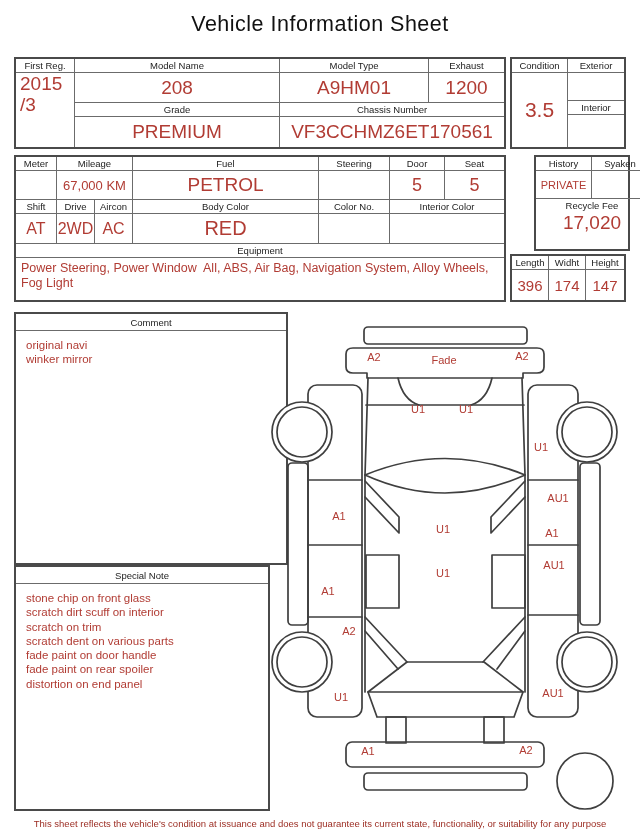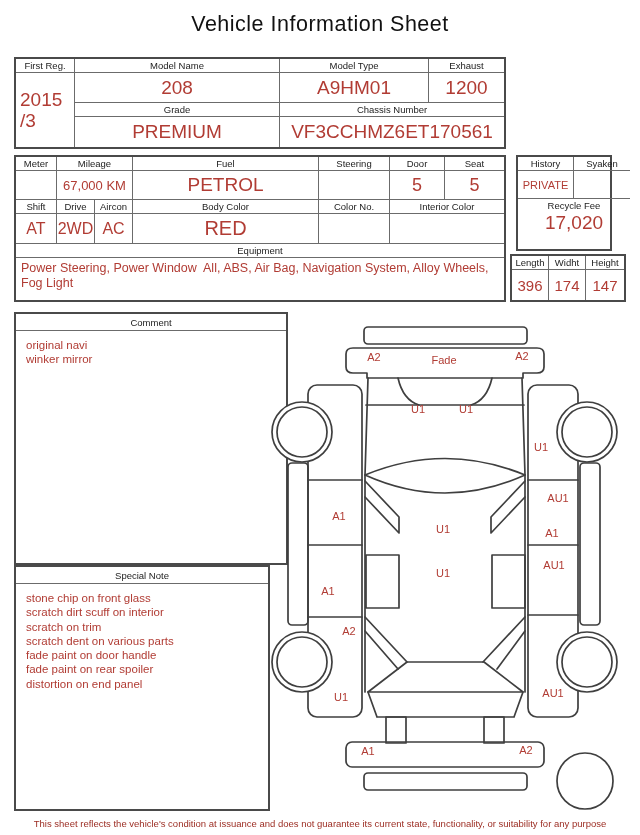--- a/index.html
+++ b/index.html
@@ -36,36 +36,46 @@
 <div id="sheet" style="--accent: #b13c34; --footer: #9c2d23;">
 
   <div class="title">Vehicle Information Sheet</div>
 
   <div class="box" style="left:14px;top:57px;width:492px;height:92px;">
     <div class="grid" style="grid-template-columns:59px 205px 149px 75px;grid-template-rows:14px 30px 14px 30px;">
       <div class="cell hdr br bb" style="grid-area:1/1">First Reg.</div>
       <div class="cell hdr br bb" style="grid-area:1/2">Model Name</div>
       <div class="cell hdr br bb" style="grid-area:1/3">Model Type</div>
       <div class="cell hdr bb" style="grid-area:1/4">Exhaust</div>
-      <div class="cell val br left firstreg" style="grid-area:2/1/5/2;align-items:center;">
+      <div class="cell val br left firstreg" style="grid-area:2/1/5/2;align-items:flex-start;">
         <div>
             <div>2015</div>
             <div>/3</div>
           </div>
       </div>
       <div class="cell val v19 br bb" style="grid-area:2/2">208</div>
       <div class="cell val v19 br bb" style="grid-area:2/3">A9HM01</div>
       <div class="cell val v19 bb" style="grid-area:2/4">1200</div>
       <div class="cell hdr br bb" style="grid-area:3/2">Grade</div>
       <div class="cell hdr bb" style="grid-area:3/3/4/5">Chassis Number</div>
       <div class="cell val v19 br" style="grid-area:4/2">PREMIUM</div>
       <div class="cell val v19" style="grid-area:4/3/5/5">VF3CCHMZ6ET170561</div>
     </div>
   </div>
 
+  <div class="box" style="left:510px;top:57px;width:116px;height:92px;">
+    <div class="grid" style="grid-template-columns:56px 56px;grid-template-rows:14px 28px 14px 32px;">
+      <div class="cell hdr br bb" style="grid-area:1/1">Condition</div>
+      <div class="cell hdr bb" style="grid-area:1/2">Exterior</div>
+      <div class="cell val v21 br" style="grid-area:2/1/5/2">3.5</div>
+      <div class="cell val bb" style="grid-area:2/2"></div>
+      <div class="cell hdr bb" style="grid-area:3/2">Interior</div>
+      <div class="cell val" style="grid-area:4/2"></div>
+    </div>
+  </div>
 
   <div class="box" style="left:14px;top:155px;width:492px;height:147px;">
     <div class="grid" style="grid-template-columns:41px 38px 38px 186px 71px 55px 59px;grid-template-rows:14px 29px 14px 30px 14px 42px;">
       <div class="cell hdr br bb" style="grid-area:1/1">Meter</div>
       <div class="cell hdr br bb" style="grid-area:1/2/2/4">Mileage</div>
       <div class="cell hdr br bb" style="grid-area:1/4">Fuel</div>
       <div class="cell hdr br bb" style="grid-area:1/5">Steering</div>
       <div class="cell hdr br bb" style="grid-area:1/6">Door</div>
       <div class="cell hdr bb" style="grid-area:1/7">Seat</div>
 
@@ -88,21 +98,21 @@
       <div class="cell val v16 br bb" style="grid-area:4/3">AC</div>
       <div class="cell val v20 br bb" style="grid-area:4/4">RED</div>
       <div class="cell val br bb" style="grid-area:4/5"></div>
       <div class="cell val bb" style="grid-area:4/6/5/8"></div>
 
       <div class="cell hdr bb" style="grid-area:5/1/6/8">Equipment</div>
       <div class="cell val equip" style="grid-area:6/1/7/8">Power Steering, Power Window  All, ABS, Air Bag, Navigation System, Alloy Wheels, Fog Light</div>
     </div>
   </div>
 
-  <div class="box" style="left:516px;top:155px;width:96px;height:96px;">
+  <div class="box" style="left:534px;top:155px;width:96px;height:96px;">
     <div class="grid" style="grid-template-columns:56px 56px;grid-template-rows:14px 28px 13px 37px;">
       <div class="cell hdr br bb" style="grid-area:1/1">History</div>
       <div class="cell hdr bb" style="grid-area:1/2">Syaken</div>
       <div class="cell val v11 br bb" style="grid-area:2/1">PRIVATE</div>
       <div class="cell val bb" style="grid-area:2/2"></div>
       <div class="cell hdr" style="grid-area:3/1/4/3">Recycle Fee</div>
       <div class="cell val v19" style="grid-area:4/1/5/3;align-items:flex-start;">17,020</div>
     </div>
   </div>
 

